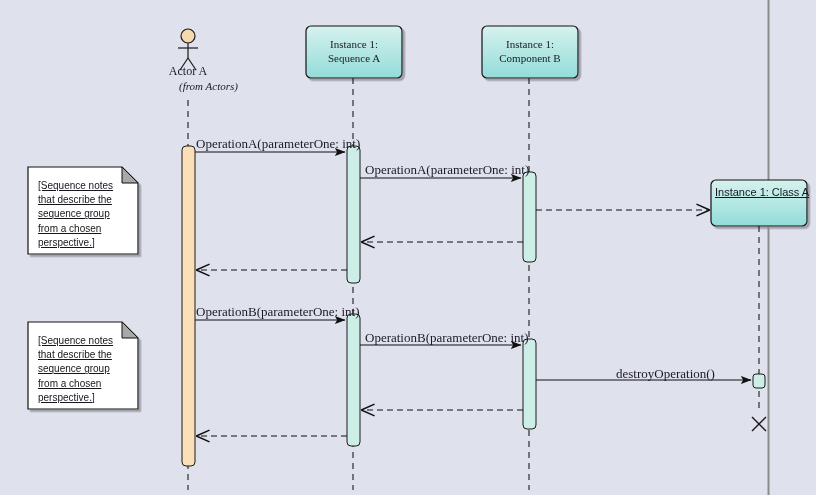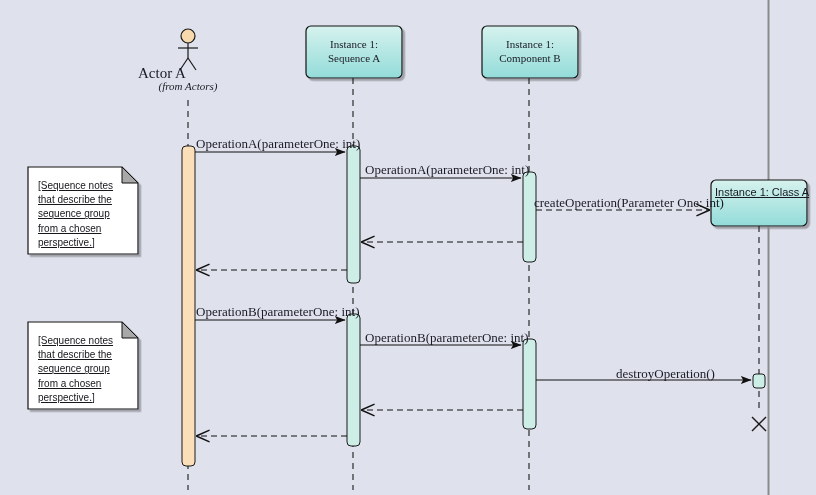--- a/index.html
+++ b/index.html
@@ -26,26 +26,27 @@
   .lbl {
     position: absolute;
     font-family: Liberation Serif, serif;
     font-size: 10.5px;
     color: #1a1a24;
     white-space: nowrap;
     line-height: 1.25;
   }
   .msg-lbl { font-size: 13px; }
   .actor-name {
-    font-size: 15px;
+    font-size: 12px;
+    text-align: center;
   }
   .actor-from {
     font-size: 11px;
     font-style: italic;
-    text-align: center;
+    text-align: right;
   }
   .note-text {
     position: absolute;
     font-size: 10px;
     color: #16161c;
     line-height: 1.42;
     white-space: pre-line;
     text-decoration: underline;
   }
   .classbox-lbl {
@@ -147,21 +148,20 @@
     <div style="text-align:center;">
       <div class="lbl" style="position:static; font-size:11px;">Instance 1:</div>
       <div class="lbl" style="position:static; font-size:11px;text-align:right;">Component B</div>
     </div>
   </div>
 
   <div class="classbox-lbl" style="left:715px; top:186px;">Instance 1: Class A</div>
 
   <div class="lbl msg-lbl" style="left:196px; top:136px;">OperationA(parameterOne: int)</div>
   <div class="lbl msg-lbl" style="left:365px; top:162px;">OperationA(parameterOne: int)</div>
-  <div class="lbl msg-lbl" style="left:534px; top:195px;">createOperation(Parameter One: int)</div>
   <div class="lbl msg-lbl" style="left:196px; top:304px;">OperationB(parameterOne: int)</div>
   <div class="lbl msg-lbl" style="left:365px; top:330px;">OperationB(parameterOne: int)</div>
   <div class="lbl msg-lbl" style="left:616px; top:366px;">destroyOperation()</div>
 
   <div class="note-text" style="left:38px; top:179px; width:96px;">[Sequence notes
 that describe the
 sequence group
 from a chosen
 perspective.]</div>
   <div class="note-text" style="left:38px; top:334px; width:96px;">[Sequence notes

